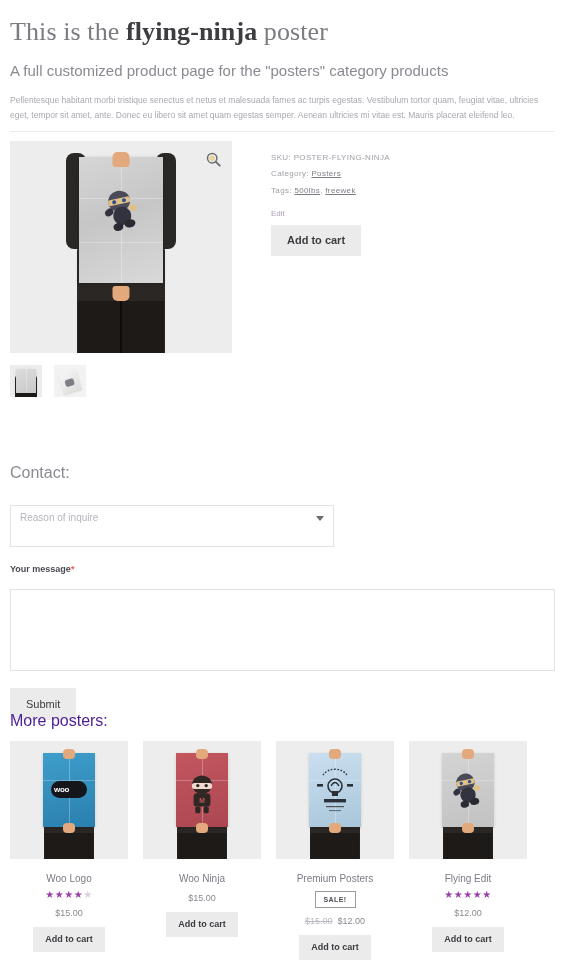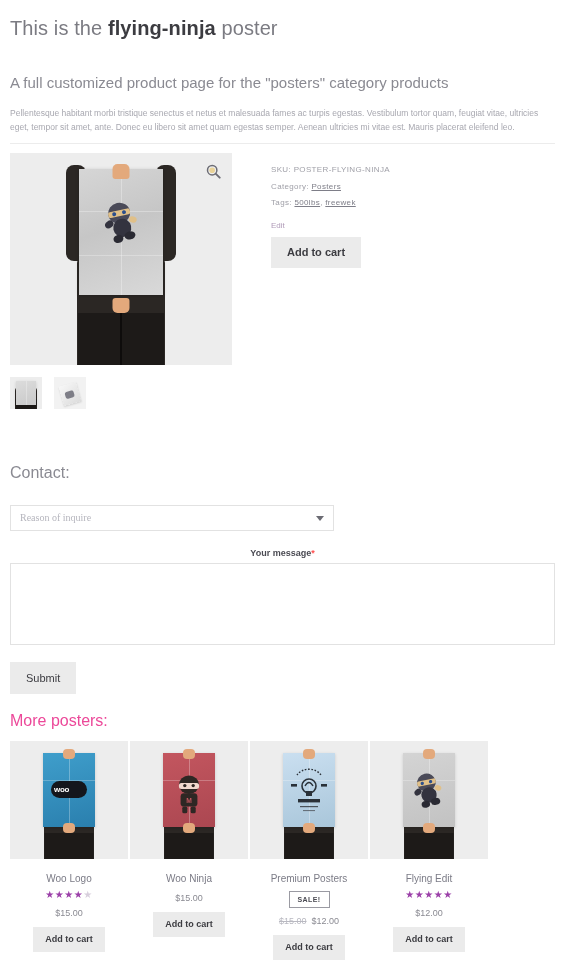--- a/index.html
+++ b/index.html
@@ -9,34 +9,35 @@
     width: 565px;
     height: 977px;
     background: #ffffff;
     font-family: "Liberation Sans", sans-serif;
     -webkit-font-smoothing: antialiased;
   }
   .page { width: 565px; height: 977px; position: relative; overflow: hidden; padding: 0 10px; }
 
   
   .page-title {
-    font-size: 20px;
+    font-size: 26px;
     font-weight: 400;
     color: #7b7b82;
     margin: 16px 0 8px 0;
     line-height: 1.25;
     letter-spacing: .1px;
+    font-family: Liberation Serif, serif;
   }
   .page-title b { font-weight: 700; color: #3c3c41; }
 
   .page-subtitle {
     font-size: 15px;
     font-weight: 400;
     color: #8a8a92;
-    margin: 32px 0 0 0;
+    margin: 12px 0 0 0;
     line-height: 1.3;
   }
 
   .page-desc {
     font-size: 8.5px;
     color: #a8a8b0;
     line-height: 1.75;
     margin: 13px 0 0 0;
     max-width: 545px;
   }
@@ -172,45 +173,44 @@
     color: #8a8a92;
     font-weight: 400;
     margin: 0;
     position: absolute;
     top: 464px;
     left: 10px;
   }
   .form { position: absolute; top: 505px; left: 10px; width: 545px; }
   .select-wrap { position: relative; width: 324px; }
   .select-box {
-    width: 324px; height: 26px;
+    width: 324px; height: 42px;
     border: 1px solid #e2e2e2;
     background: #fff;
     font-size: 10px;
     color: #b5b5bd;
     padding: 0 24px 0 9px;
     line-height: 24px;
     cursor: pointer;
-    font-family: Liberation Serif, serif;
+    font-family: Liberation Sans, sans-serif;
   }
   .caret {
     position: absolute; right: 10px; top: 11px;
     width: 0; height: 0;
     border-left: 4px solid transparent;
     border-right: 4px solid transparent;
     border-top: 5px solid #6b6b73;
     pointer-events: none;
   }
   .field-label {
     font-size: 9px;
     font-weight: 700;
     color: #4a4a52;
     margin-top: 17px;
-    margin-bottom: 5px;
-    text-align: center;
+    margin-bottom: 15px;
   }
   .req { color: #ff4d4d; font-weight: 700; }
   .textarea {
     width: 545px; height: 82px;
     border: 1px solid #e2e2e2;
     background: #fff;
     resize: none;
     display: block;
     font-family: "Liberation Sans", sans-serif;
     font-size: 10px;
@@ -227,30 +227,30 @@
     padding: 10px 16px;
     cursor: pointer;
     font-family: "Liberation Sans", sans-serif;
   }
 
   
   .more-heading {
     position: absolute;
     top: 712px; left: 10px;
     font-size: 16px;
-    color: #ec4899;
+    color: #4c1d95;
     font-weight: 400;
     margin: 0;
   }
   .grid {
     position: absolute;
     top: 741px; left: 10px;
     width: 545px;
     display: flex;
-    gap: 2px;
+    gap: 15px;
   }
   .card { width: 118px; text-align: center; }
   .card-img {
     width: 118px; height: 118px;
     background: #ededed;
     position: relative;
     overflow: hidden;
     cursor: pointer;
   }
   .card-title {

